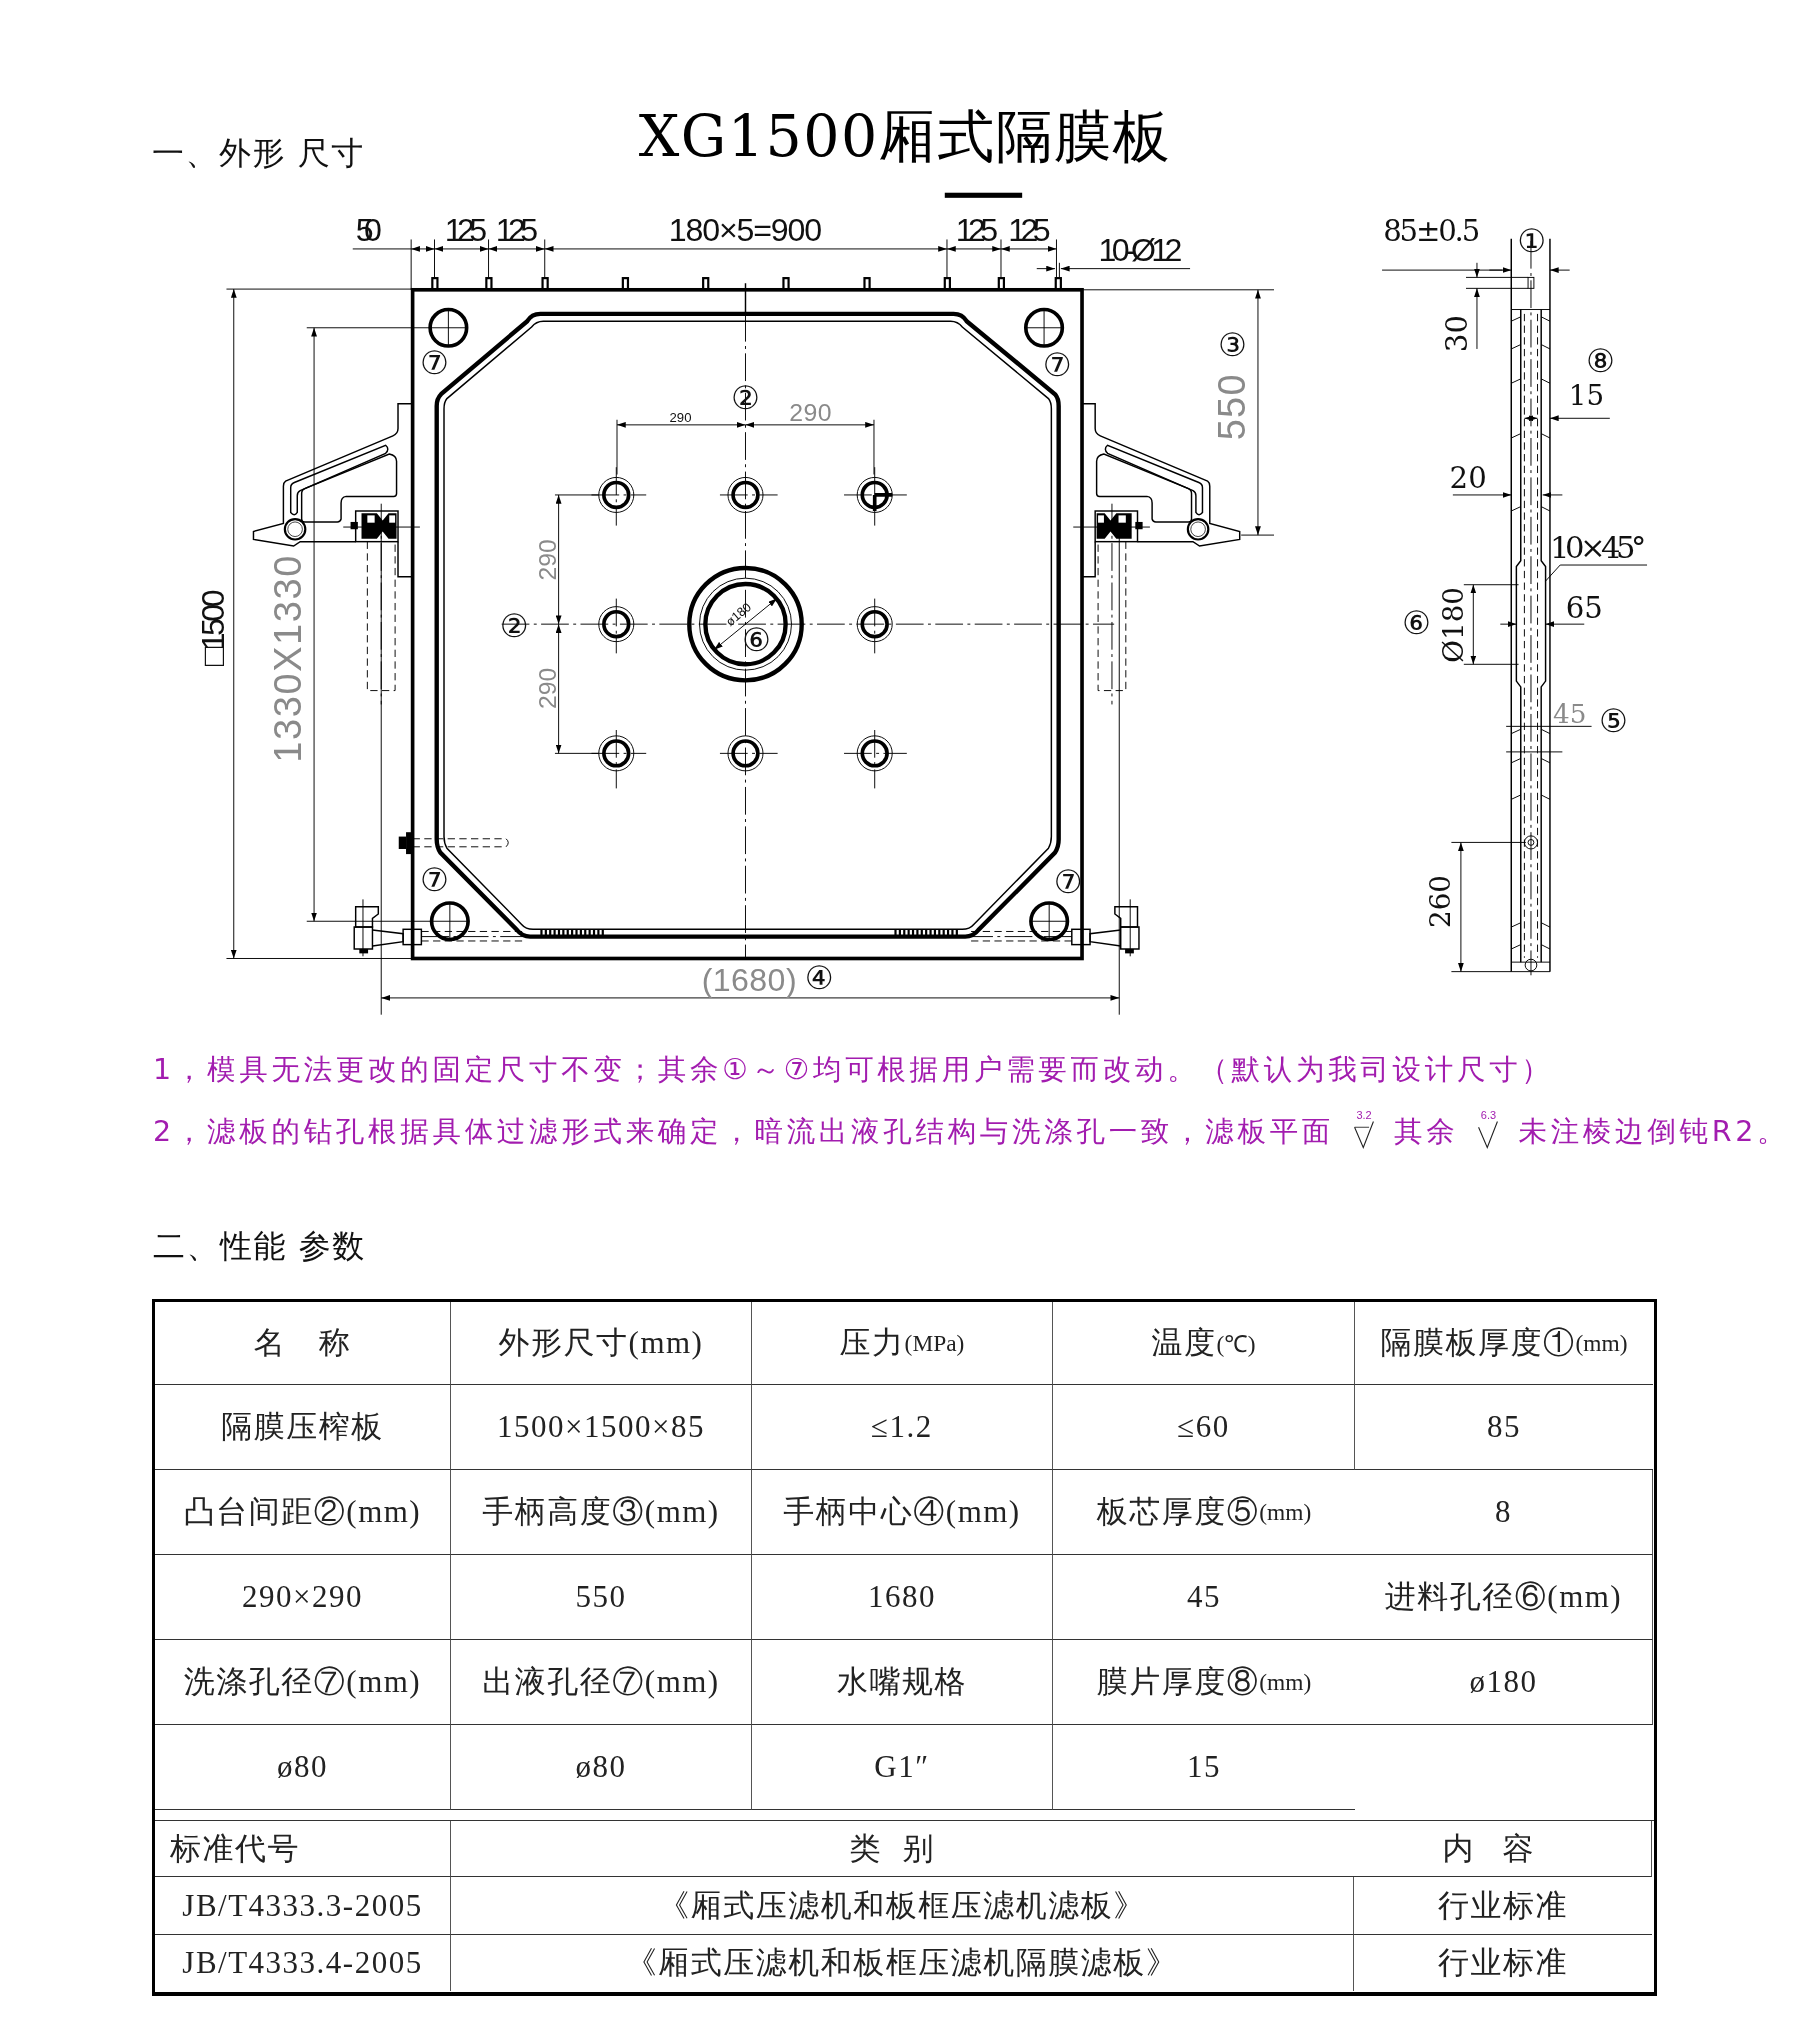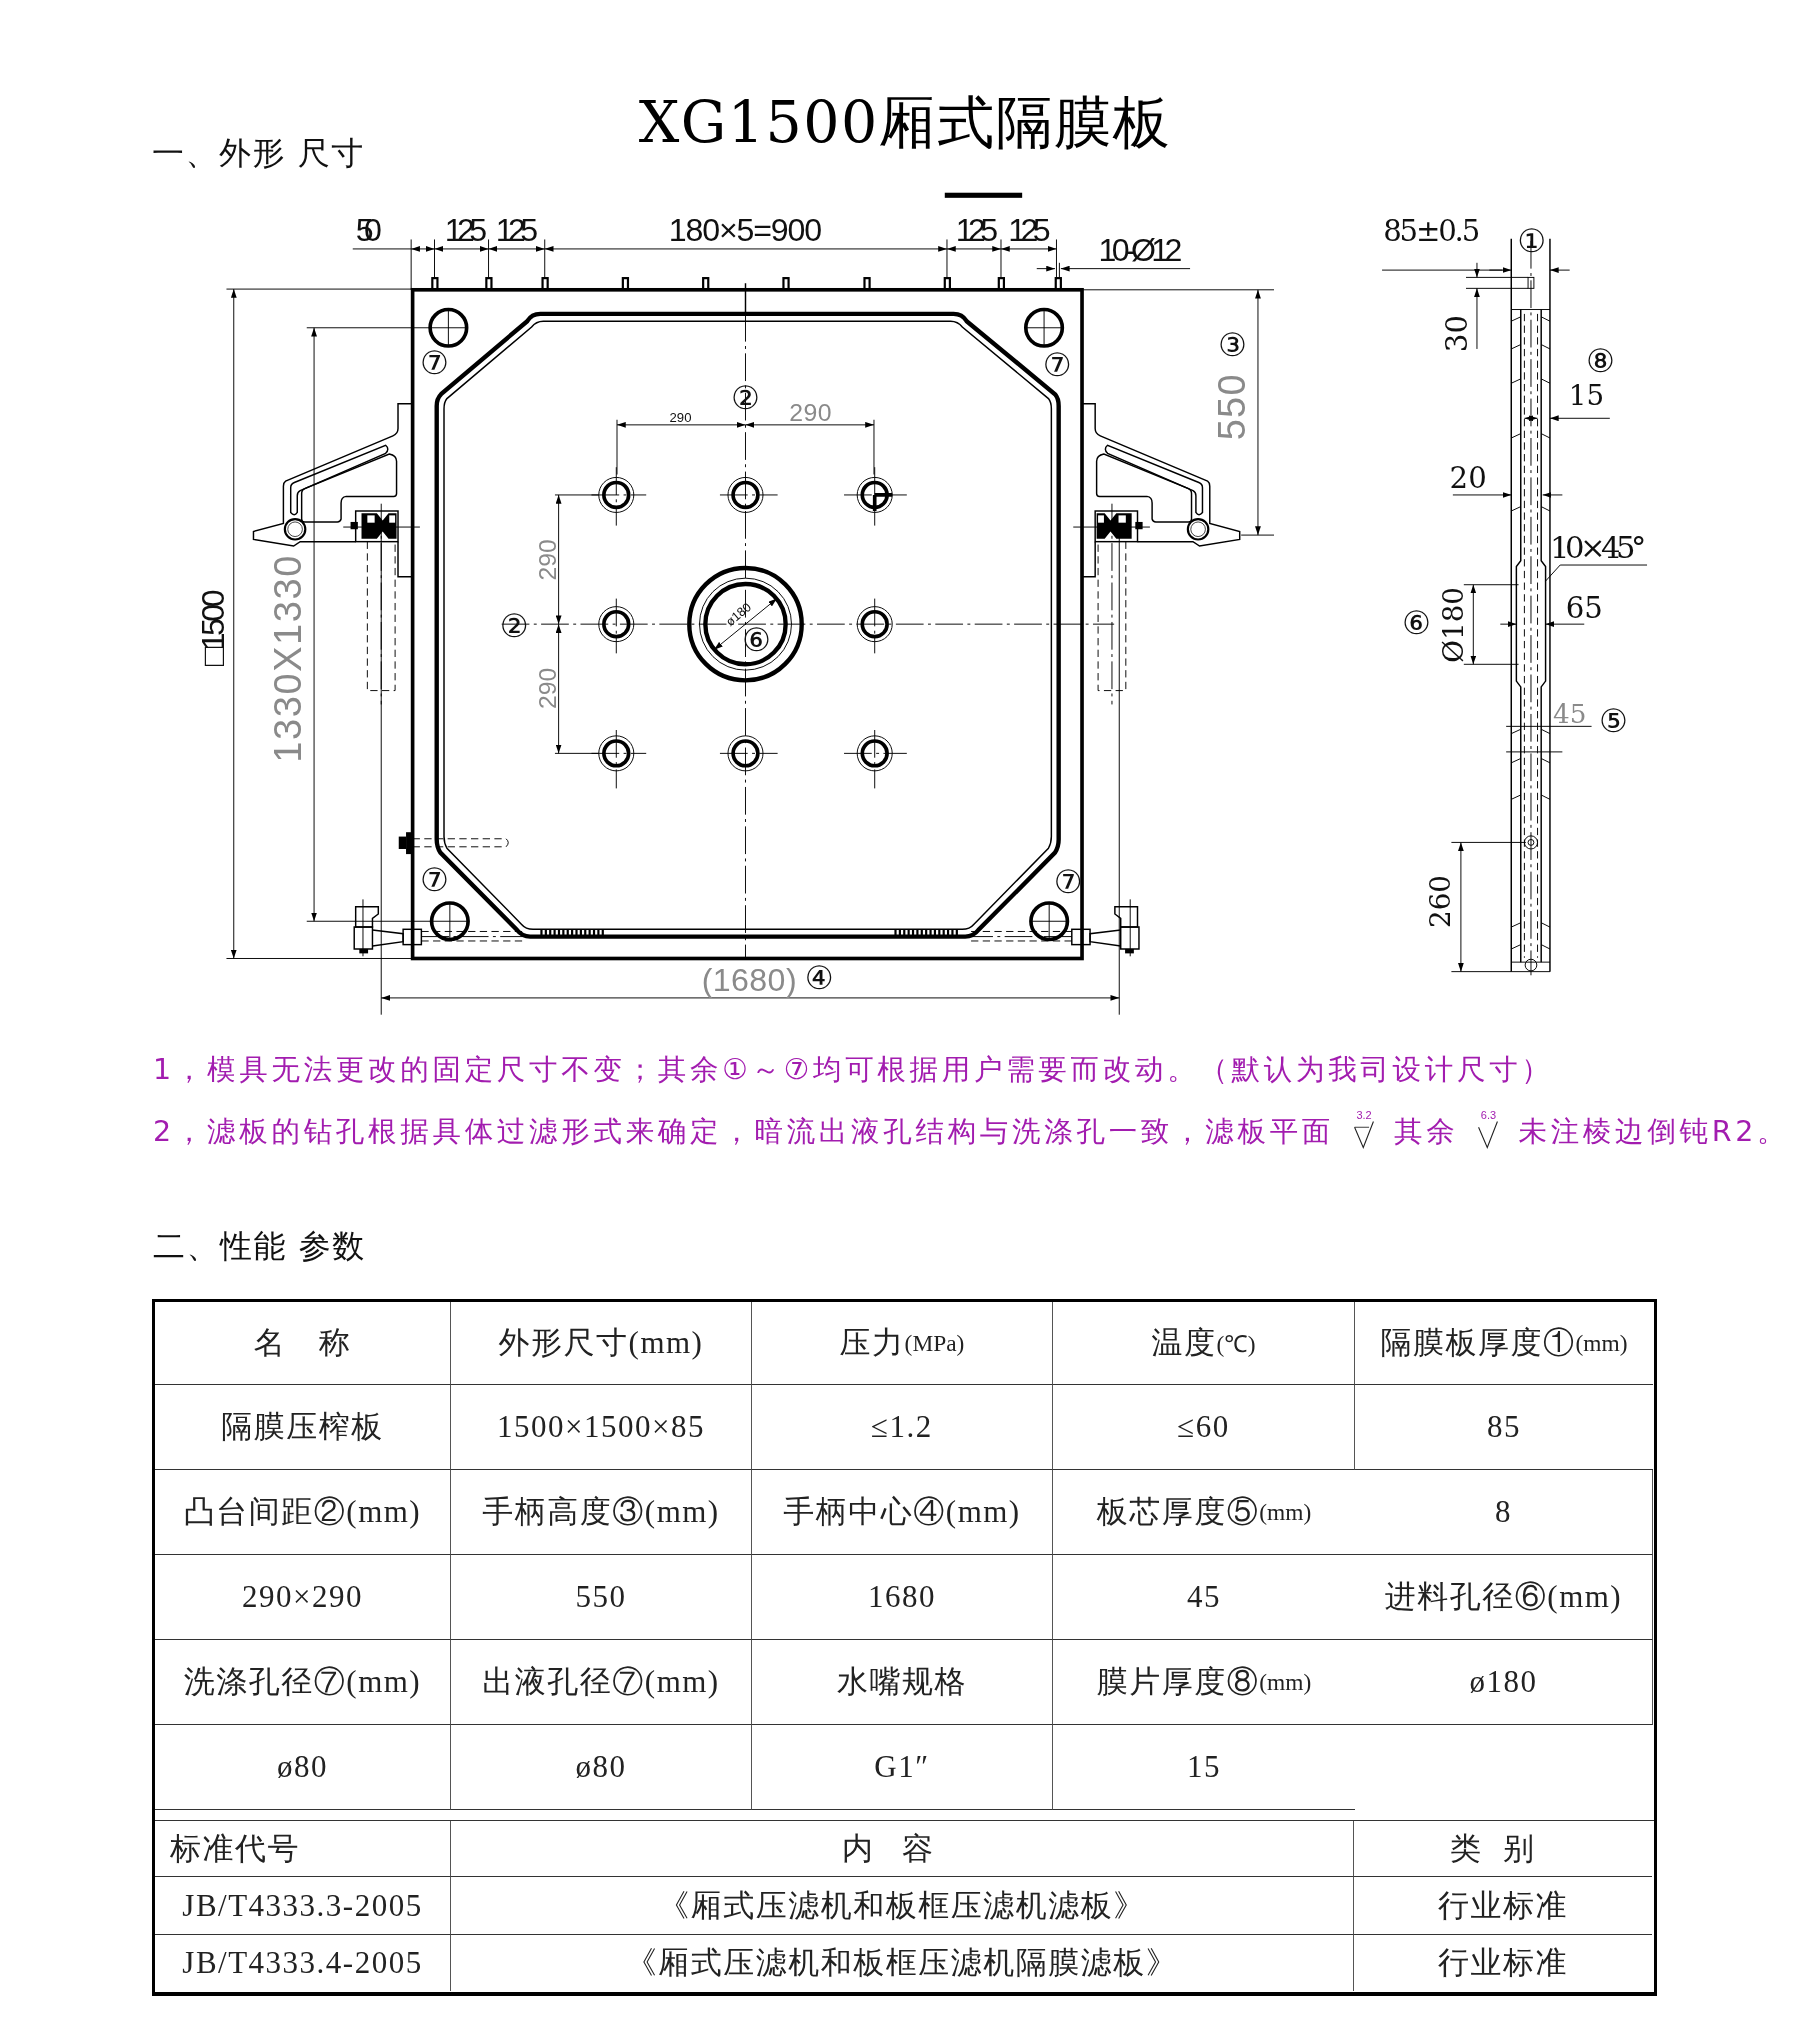--- a/index.html
+++ b/index.html
@@ -1,17 +1,17 @@
 <!DOCTYPE html>
 <html style="font-size:11.7px"><head>
 <meta charset="utf-8">
 <style>
   html, body { margin:0; padding:0; }
   body { width:1810px; height:2035px; background:#fff; position:relative; overflow:hidden; color:#111; }
-  .title { position:absolute; left:0; top:86px; width:1810px; text-align:center; font-family:"DejaVu Serif", serif; font-size:57px; line-height:73px; letter-spacing:1.5px; color:#000; }
+  .title { position:absolute; left:0; top:100px; width:1810px; text-align:center; font-family:"DejaVu Serif", serif; font-size:57px; line-height:73px; letter-spacing:1.5px; color:#000; }
   .h-sec { position:absolute; font-family:"DejaVu Sans", sans-serif; font-size:32px; line-height:41px; color:#111; letter-spacing:1.5px;text-align:right; }
   svg.drawing { position:absolute; left:0; top:0; }
   .ln { stroke:#000; stroke-width:2; fill:none; }
   .thin { stroke:#000; stroke-width:1.3; fill:none; }
   .thick { stroke:#000; stroke-width:5; fill:none; }
   .cl { stroke:#000; stroke-width:1.3; fill:none; stroke-dasharray:38 6 4 6; }
   .dash { stroke:#000; stroke-width:1.3; fill:none; stroke-dasharray:10 6; }
   .dim { font-family:"Liberation Sans", sans-serif; fill:#111; }
   .dimg { font-family:"Liberation Sans", sans-serif; fill:#8a8a8a; }
   .serifd { font-family:"DejaVu Serif", serif; fill:#111; }
@@ -399,22 +399,22 @@
     <div class="cell lastc">
         <span>15</span>
         <span class="u"></span>
       </div>
   </div>
 
   <div class="gap"></div>
 
   <div class="grid-std">
     <div class="cell left">标准代号</div>
+    <div class="cell lastc" style="letter-spacing:22px;">类别</div>
     <div class="cell wide-sp">内容</div>
-    <div class="cell lastc" style="letter-spacing:22px;">类别</div>
 
     <div class="cell">JB/T4333.3-2005</div>
     <div class="cell">《厢式压滤机和板框压滤机滤板》</div>
     <div class="cell lastc">行业标准</div>
 
     <div class="cell lastr">JB/T4333.4-2005</div>
     <div class="cell lastr">《厢式压滤机和板框压滤机隔膜滤板》</div>
     <div class="cell lastc lastr">行业标准</div>
   </div>
 </div>

